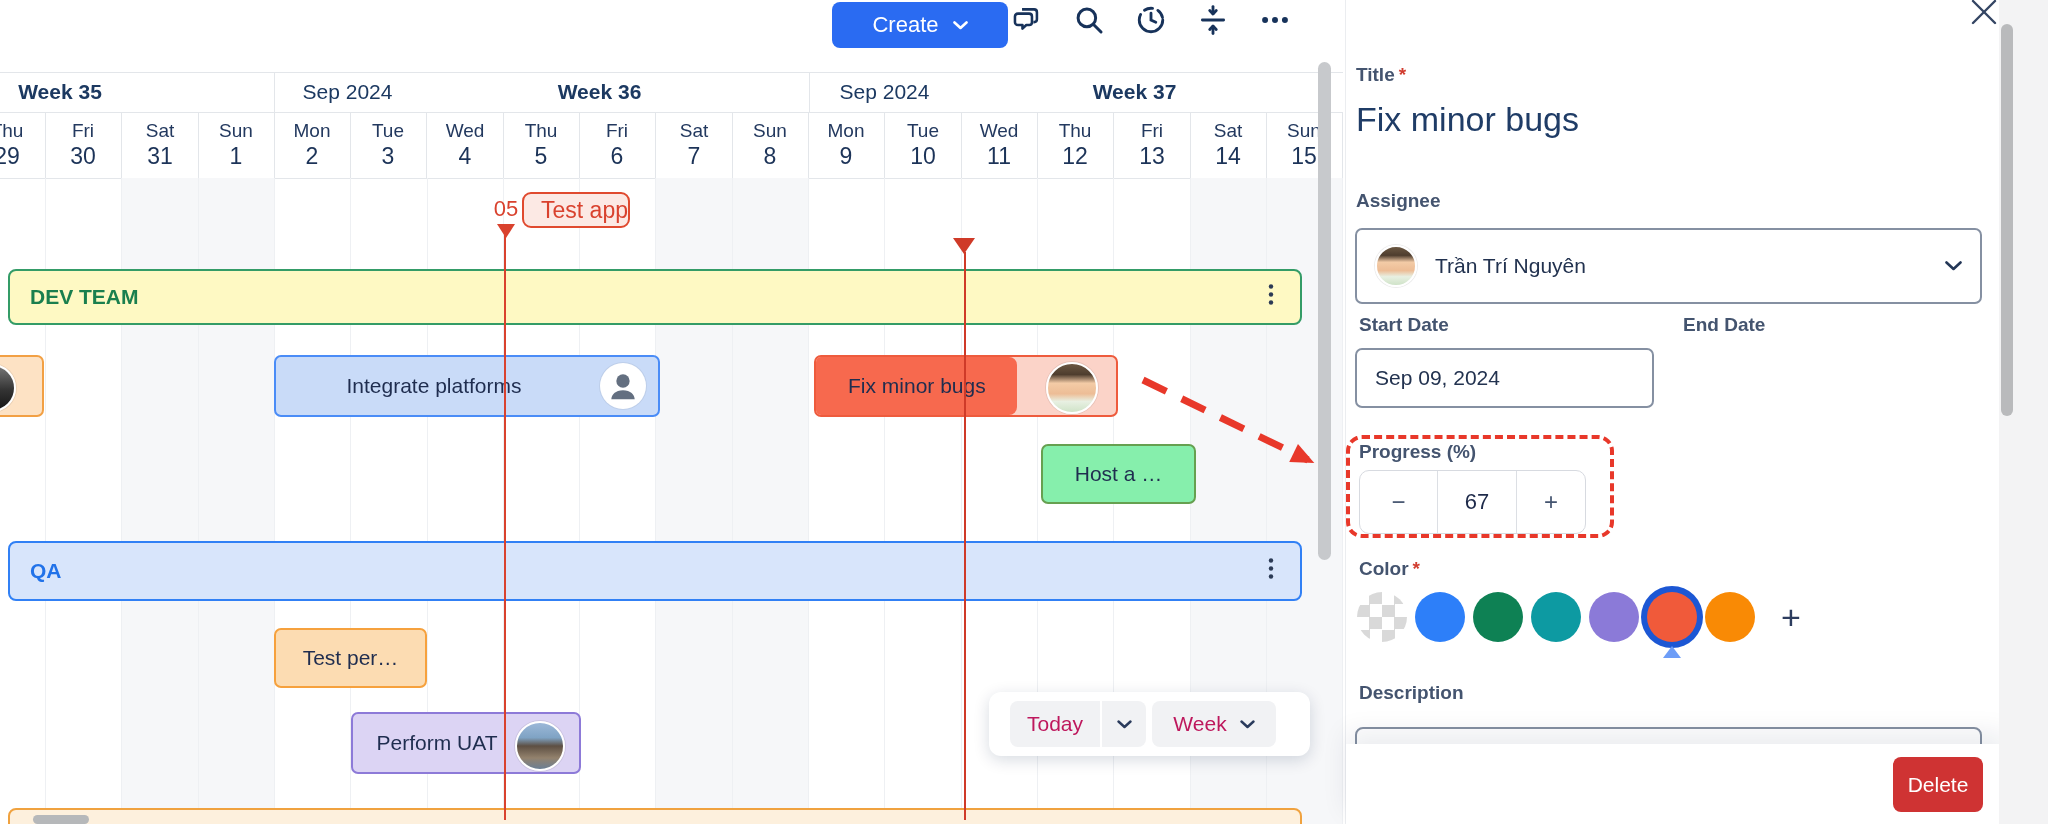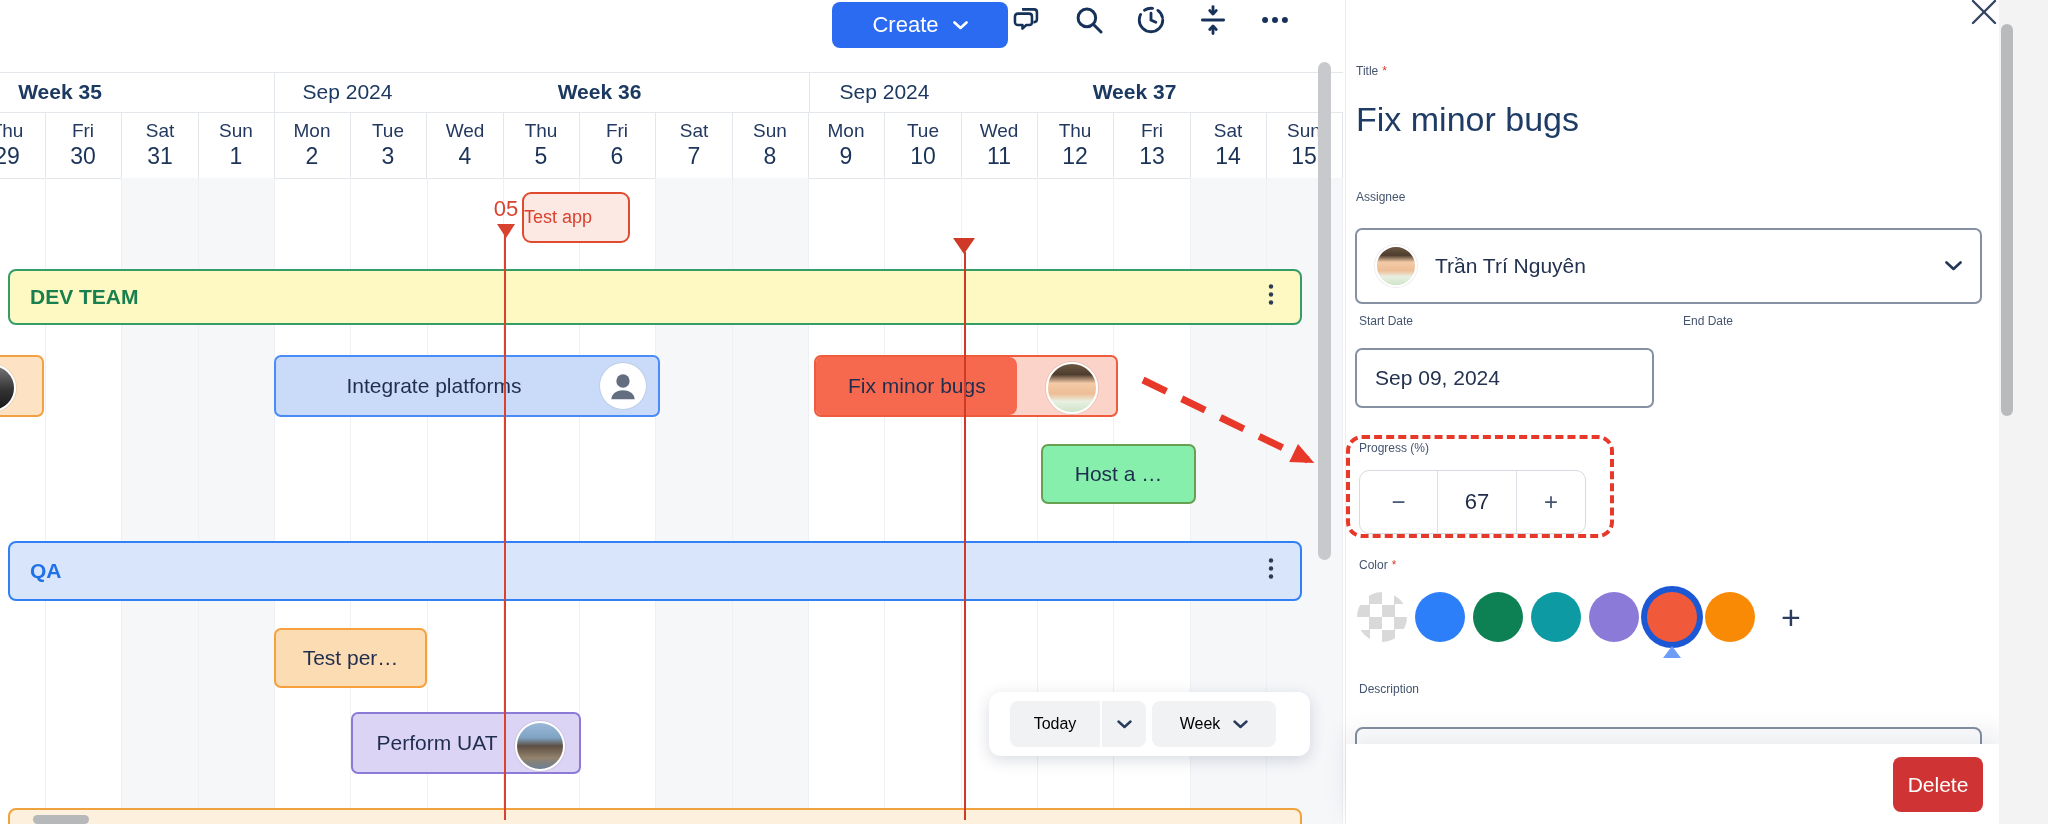--- a/index.html
+++ b/index.html
@@ -27,32 +27,32 @@
   .wkend{position:absolute;top:178px;height:646px;background:#f6f7f9;}
   .group-bar{position:absolute;left:8px;width:1294px;border-radius:8px;display:flex;align-items:center;
     font-weight:bold;font-size:21px;padding-left:20px;box-sizing:border-box;}
   .kebab{position:absolute;right:18px;top:50%;transform:translateY(-50%);}
   .bar{position:absolute;border-radius:7px;display:flex;align-items:center;justify-content:center;
     font-size:21px;color:#1f2d4f;box-sizing:border-box;}
   .avatar{border-radius:50%;border:2px solid #fff;box-shadow:0 0 0 1px rgba(0,0,0,.08);}
   .redline{position:absolute;width:2px;background:#d9422e;}
   .ms-tri{position:absolute;width:0;height:0;border-left:9px solid transparent;border-right:9px solid transparent;border-top:14px solid #d9422e;}
   .today-tri{position:absolute;width:0;height:0;border-left:11px solid transparent;border-right:11px solid transparent;border-top:16px solid #cf3a28;}
-  .ms-pill{position:absolute;left:522px;top:192px;width:108px;height:51px;background:#fce9e4;border:2px solid #e04a2f;
-    border-radius:9px;color:#d9422e;font-size:18px;display:flex;align-items:center;justify-content:flex-start;box-sizing:border-box;}
+  .ms-pill{position:absolute;left:522px;top:192px;width:108px;height:36px;background:#fce9e4;border:2px solid #e04a2f;
+    border-radius:9px;color:#d9422e;font-size:23px;display:flex;align-items:center;justify-content:flex-end;box-sizing:border-box;}
   .ms-label{position:absolute;left:481px;top:196px;width:50px;text-align:center;color:#d9422e;font-size:22px;}
   
   .view-controls{position:absolute;left:989px;top:692px;width:321px;height:64px;background:#fff;border-radius:12px;
     box-shadow:0 4px 16px rgba(9,30,66,.16);display:flex;align-items:center;padding-left:21px;box-sizing:border-box;}
-  .seg{background:#f1f2f4;height:46px;display:flex;align-items:center;justify-content:center;color:#000000;font-size:16px;cursor:pointer;}
+  .seg{background:#f1f2f4;height:46px;display:flex;align-items:center;justify-content:center;color:#be185d;font-size:21px;cursor:pointer;}
   
   .sb{position:absolute;background:#c7c9cc;border-radius:7px;}
   
   #panel{position:absolute;left:1345px;top:0;width:703px;height:824px;background:#fff;border-left:1px solid #ebedf0;}
-  .panel-label{position:absolute;font-size:12px;font-weight:normal;color:#44546f;}
+  .panel-label{position:absolute;font-size:19px;font-weight:bold;color:#44546f;}
   .req{color:#d13d30;margin-left:4px;}
   .input-box{position:absolute;border:2px solid #8590a2;border-radius:7px;background:#fff;display:flex;align-items:center;
     font-size:21px;color:#22324f;padding:0 18px;box-sizing:border-box;}
   .stepper{position:absolute;left:13px;top:470px;width:225px;height:62px;border:1px solid #d7dae0;border-radius:10px;
     display:flex;background:#fff;overflow:hidden;}
   .step-cell{display:flex;align-items:center;justify-content:center;color:#44546f;font-size:24px;}
   .dash-box{position:absolute;left:0;top:435px;width:268px;height:103px;border:4px dashed #e8382a;border-radius:16px;box-sizing:border-box;pointer-events:none;}
   .swatch{width:50px;height:50px;border-radius:50%;cursor:pointer;flex:0 0 auto;}
   .swatch-none{background:conic-gradient(#d9d9d9 0 90deg,#fff 90deg 180deg,#d9d9d9 180deg 270deg,#fff 270deg 360deg);background-size:50% 50%;}
   .swatch-sel{box-shadow:0 0 0 6px #1c57d4;}

